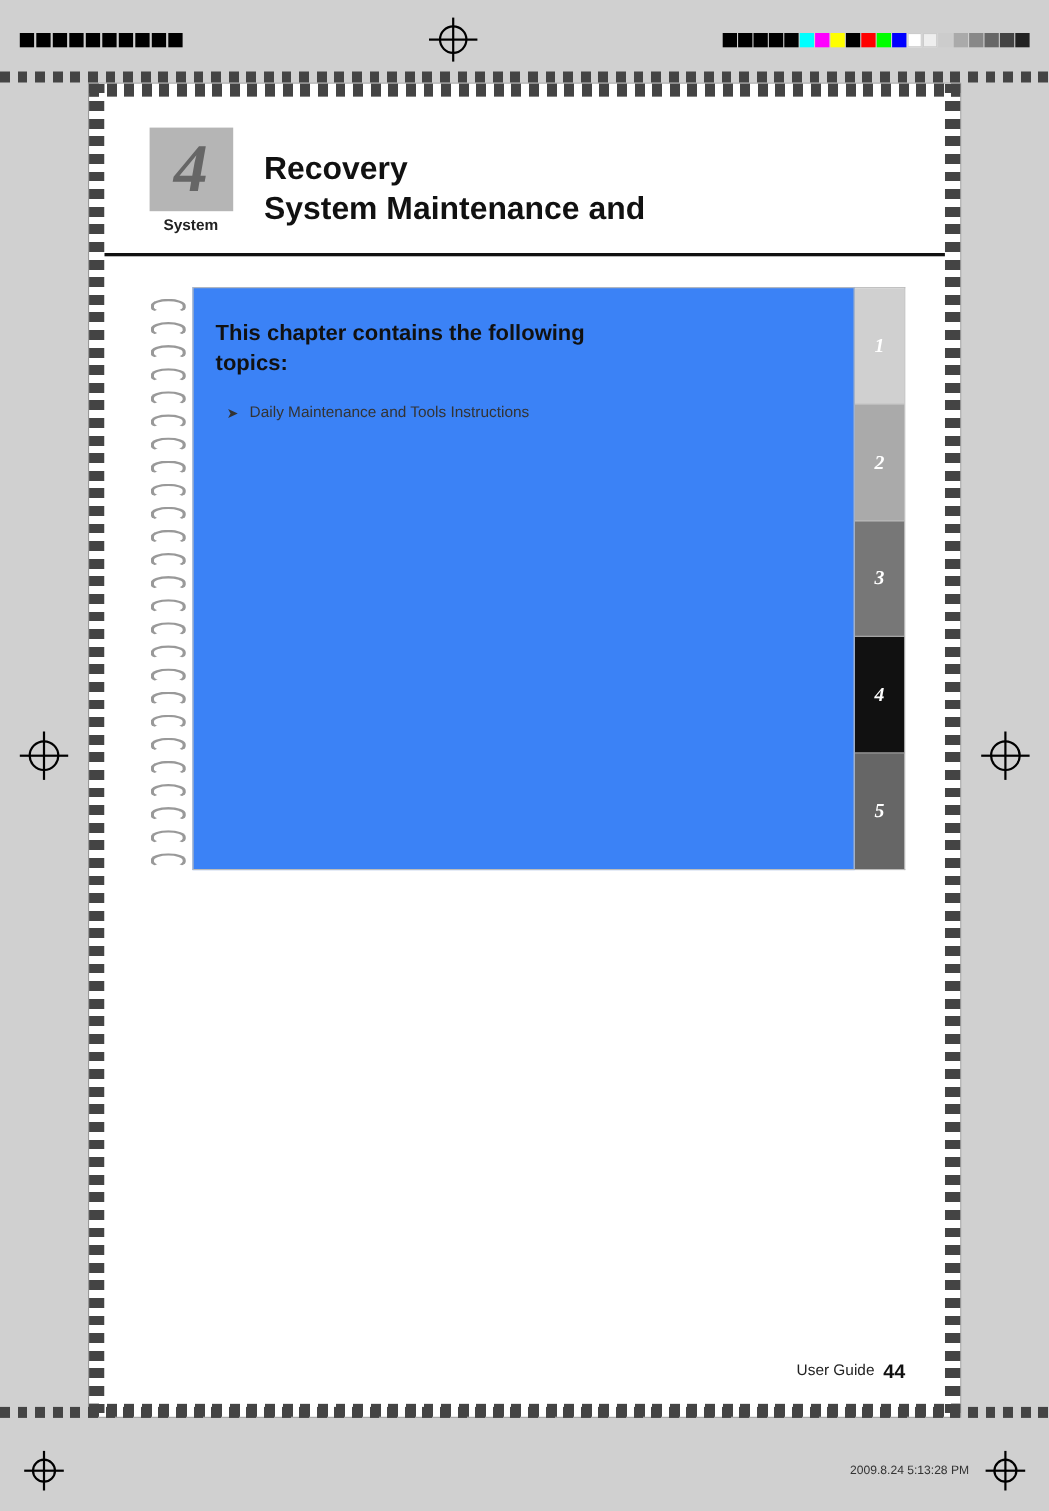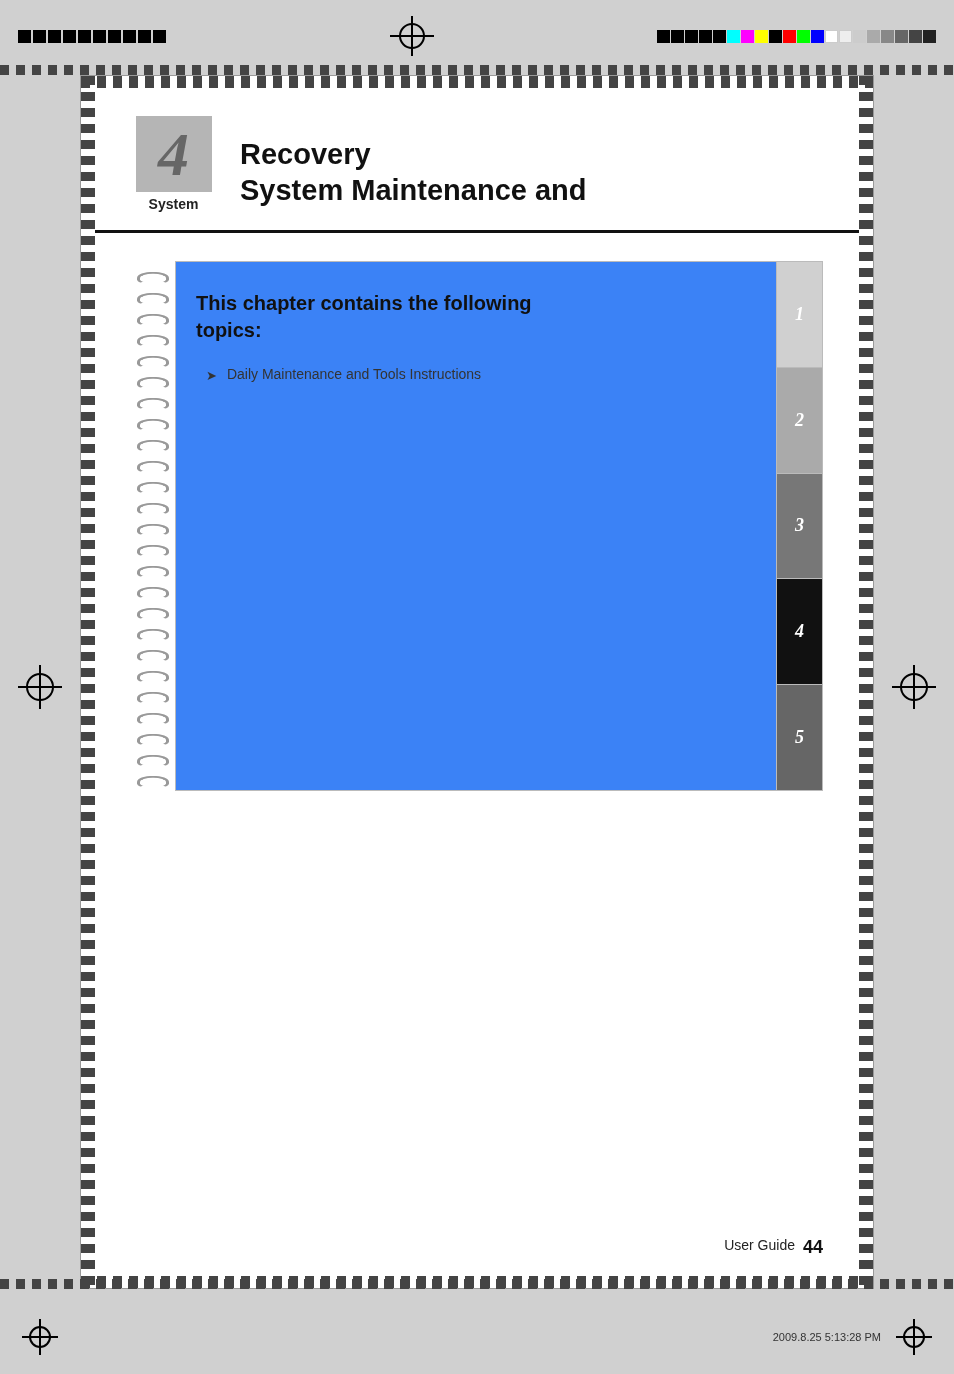--- a/index.html
+++ b/index.html
@@ -186,20 +186,20 @@
 <div style="position:absolute;bottom:0;left:0;right:0;height:85px;background:#d0d0d0;display:flex;align-items:center;justify-content:space-between;padding:20px 22px 10px 22px;">
 
 
   <div style="position:relative;width:36px;height:36px;">
     <div style="position:absolute;width:100%;height:2px;background:#000;top:50%;transform:translateY(-50%);"></div>
     <div style="position:absolute;width:2px;height:100%;background:#000;left:50%;transform:translateX(-50%);"></div>
     <div style="position:absolute;width:22px;height:22px;border:2px solid #000;border-radius:50%;top:50%;left:50%;transform:translate(-50%,-50%);"></div>
   </div>
 
   <div style="display:flex;align-items:center;gap:15px;">
-    <span style="font-size:11px;color:#333;font-family:Arial,sans-serif;">2009.8.25   5:13:28 PM</span>
+    <span style="font-size:11px;color:#333;font-family:Arial,sans-serif;">2009.8.24   5:13:28 PM</span>
     <div style="position:relative;width:36px;height:36px;">
       <div style="position:absolute;width:100%;height:2px;background:#000;top:50%;transform:translateY(-50%);"></div>
       <div style="position:absolute;width:2px;height:100%;background:#000;left:50%;transform:translateX(-50%);"></div>
       <div style="position:absolute;width:22px;height:22px;border:2px solid #000;border-radius:50%;top:50%;left:50%;transform:translate(-50%,-50%);"></div>
     </div>
   </div>
 </div>
 
 </body></html>

